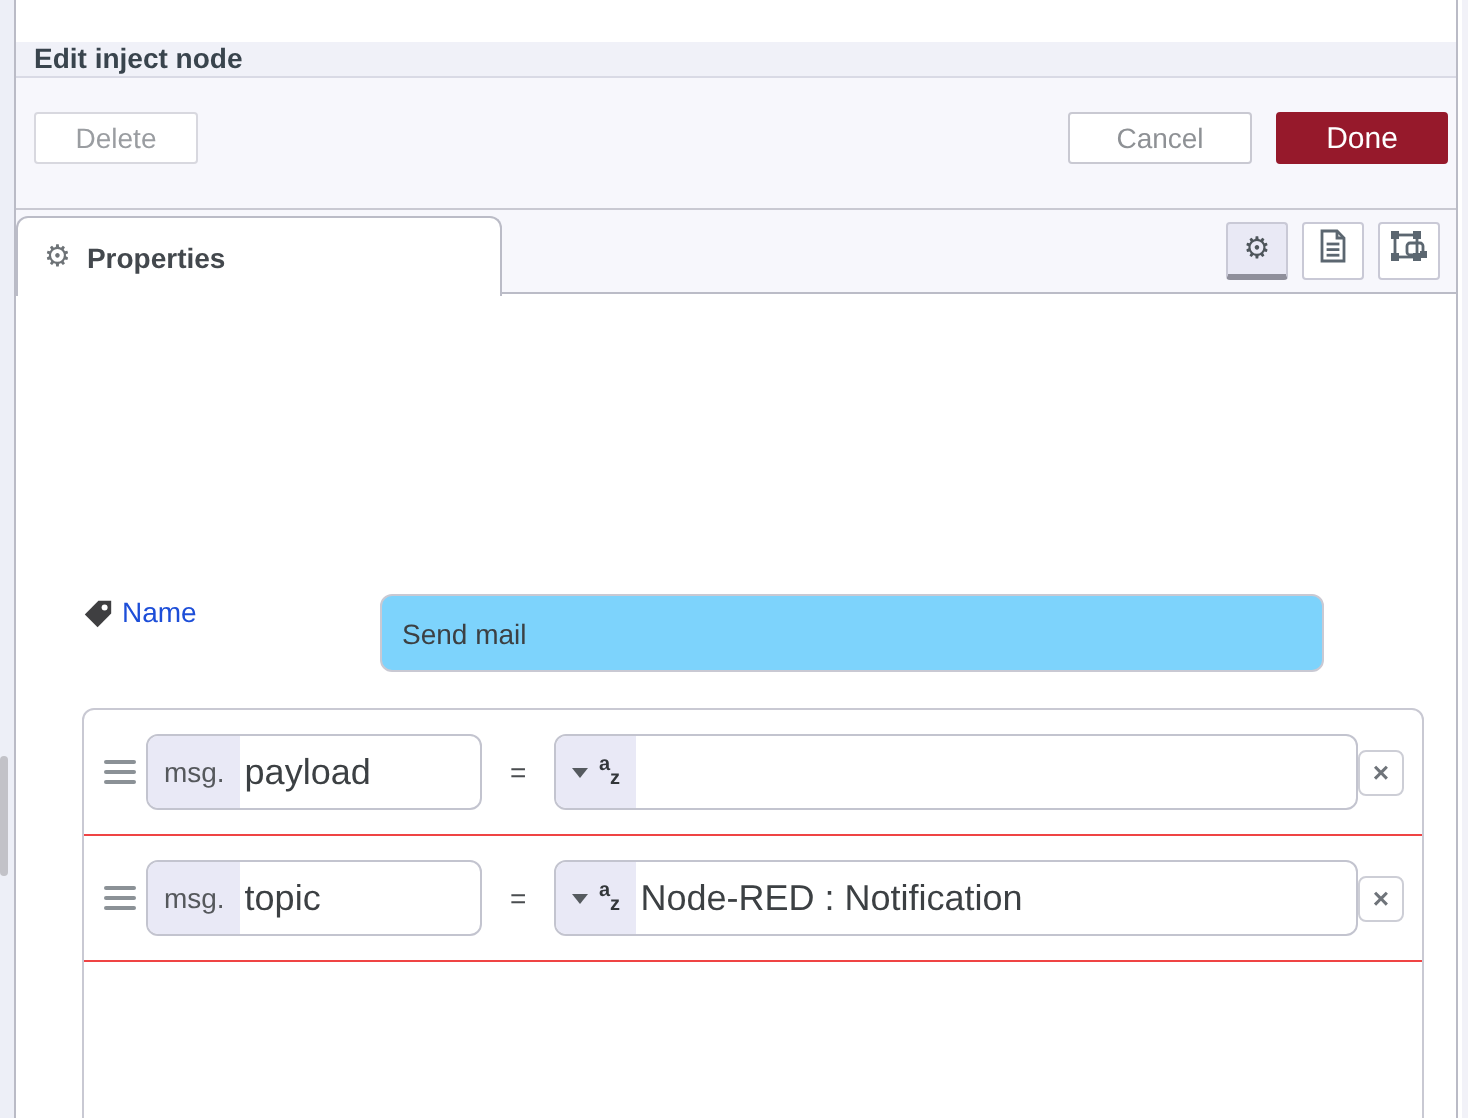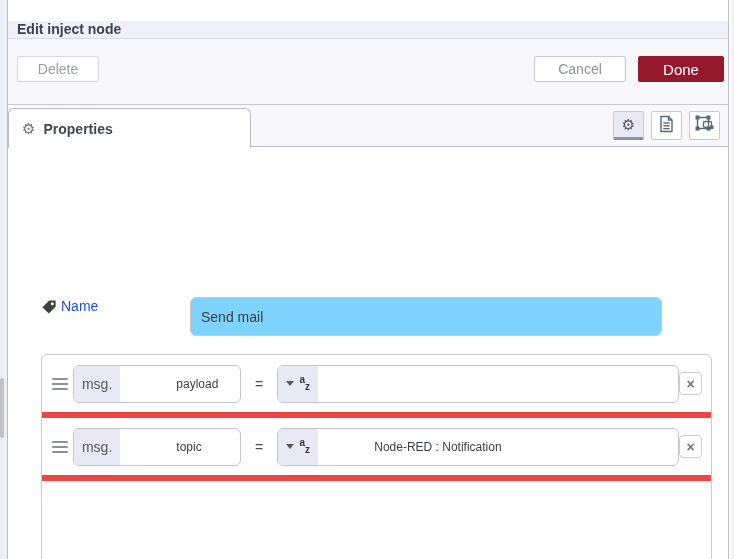--- a/index.html
+++ b/index.html
@@ -76,38 +76,38 @@
     font-family:inherit;font-size:14px;color:#3c4043;outline:none;background:#7dd3fc;
   }
 
   
   .prop-list{
     position:absolute;left:33px;top:207px;width:671px;height:380px;
     border:1px solid #c9c9d3;border-radius:6px 6px 0 0;box-sizing:border-box;
     background:#ffffff;overflow:hidden;
   }
   .prop-row{
-    height:63px;border-bottom:6px solid #ef4444;box-sizing:border-box;
+    height:63px;border-bottom:1px solid #ef4444;box-sizing:border-box;
     display:flex;align-items:center;padding:0 9px 0 10px;
   }
   .drag-handle{width:17px;display:flex;flex-direction:column;gap:3px;margin-right:5px;cursor:grab;}
   .drag-handle i{display:block;height:2px;background:#8b9196;border-radius:1px;}
 
   .typed-input{
     height:38px;box-sizing:border-box;border:1px solid #c3c4cf;border-radius:6px;
     background:#ffffff;display:flex;align-items:stretch;overflow:hidden;
   }
   .ti-prop{width:179px;}
   .ti-prefix{
     background:#e9e9f6;color:#55585c;font-size:14px;
     display:flex;align-items:center;padding:0 8px;flex:none;
   }
   .ti-field{
     border:none;outline:none;background:transparent;flex:1;min-width:0;
-    font-family:inherit;font-size:12px;color:#3c4043;padding:0 0 0 24px;margin-left:32px;
+    font-family:inherit;font-size:18px;color:#3c4043;padding:0 0 0 2px;
   }
   .equals{margin:0 14px;color:#4a4d50;font-size:14px;flex:none;}
   .ti-value{width:428px;}
   .ti-option{
     background:#e9e9f6;width:40px;flex:none;cursor:pointer;
     display:flex;align-items:center;justify-content:center;gap:5px;
   }
   .caret{width:0;height:0;border-left:4px solid transparent;border-right:4px solid transparent;border-top:5px solid #555a5f;}
   .az{font-size:10px;font-weight:bold;color:#33373a;line-height:1;letter-spacing:0;}
   .az .a{vertical-align:4px;}

